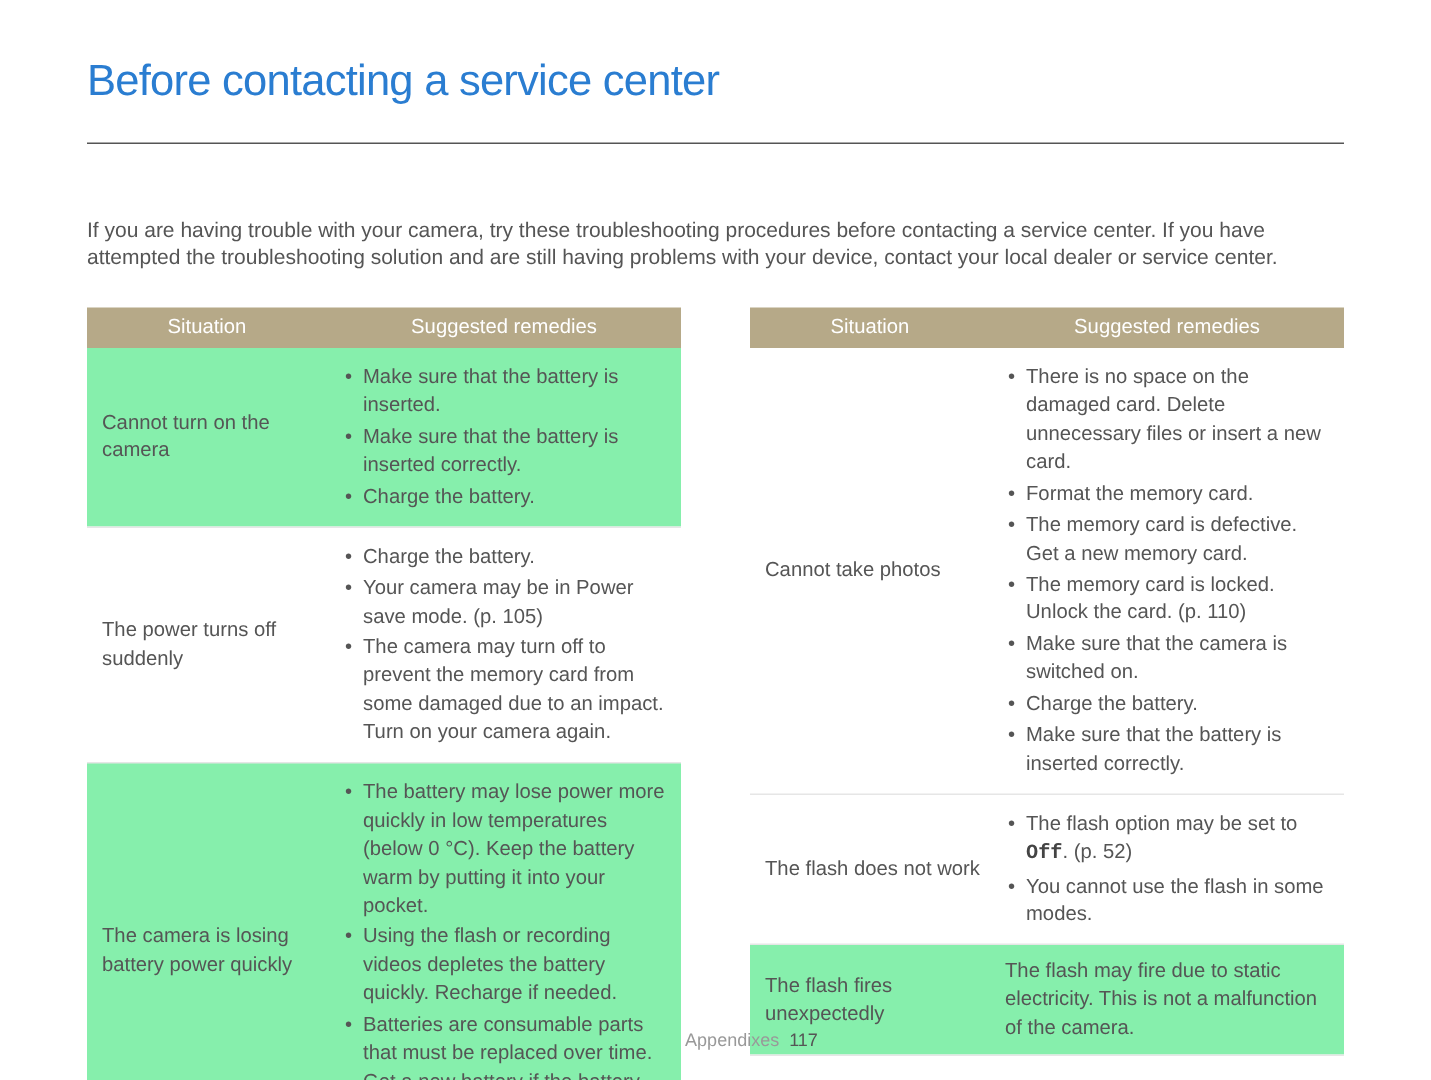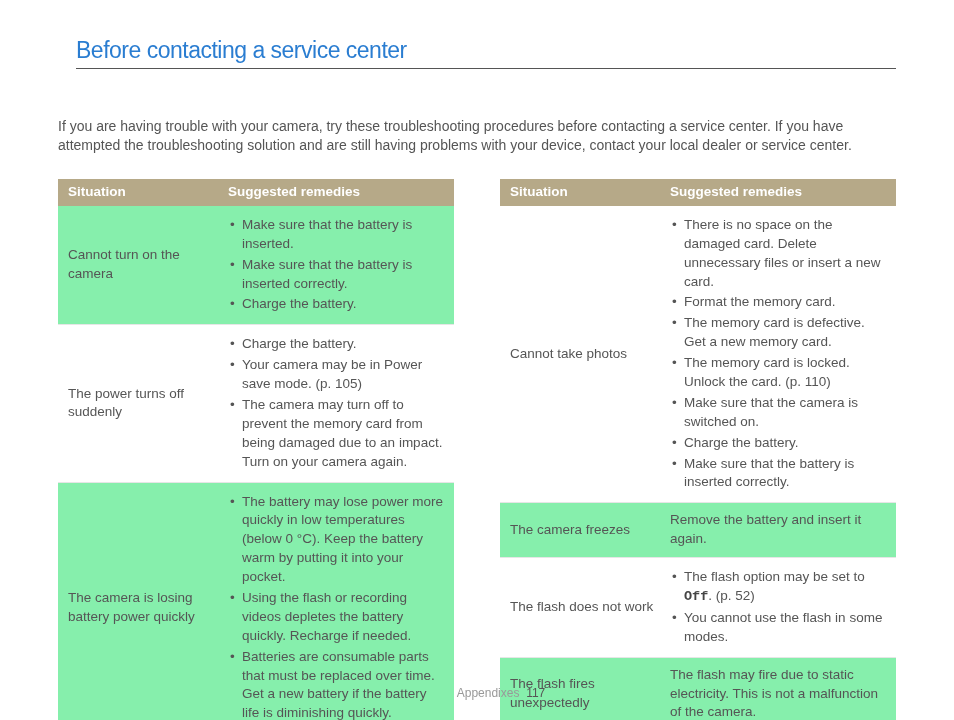--- a/index.html
+++ b/index.html
@@ -10,36 +10,35 @@
     width: 954px;
     height: 720px;
     padding: 34px 58px 20px 58px;
     background: #fff;
     line-height: 1.4;
     position: relative;
   }
   h1 {
     color: #2a7dd1;
     font-weight: 400;
-    font-size: 23px;
+    font-size: 29px;
     border-bottom: 1px solid #555;
-    padding-bottom: 2px;
+    padding-bottom: 20px;
     margin-bottom: 8px;
     letter-spacing: -0.5px;
-    margin-left: 18px;
   }
   .intro { color: #555; font-size: 14px; margin-bottom: 24px; line-height:1.35;margin-top:48px;}
   .cols { display: flex; gap: 46px; }
   .col { flex: 1; }
   table { width: 100%; border-collapse: collapse; font-size: 13.5px; }
   th {
     background: #b6a988;
     color: #fff;
-    font-weight: 700;
-    text-align: left;
+    font-weight: 400;
+    text-align: center;
     padding: 4px 10px;
     font-size: 13.5px;
   }
   th.sit { width: 160px; }
   td {
     padding: 8px 10px;
     vertical-align: middle;
     border-bottom: 1px solid #e6e6e6;
     color:#555;
   }
@@ -82,21 +81,21 @@
                 <li>Charge the battery.</li>
               </ul>
             </td>
           </tr>
           <tr>
             <td class="sit">The power turns off suddenly</td>
             <td>
               <ul>
                 <li>Charge the battery.</li>
                 <li>Your camera may be in Power save mode. (p. 105)</li>
-                <li>The camera may turn off to prevent the memory card from being damaged due to an impact. Turn on your camera again.</li>
+                <li>The camera may turn off to prevent the memory card from some damaged due to an impact. Turn on your camera again.</li>
               </ul>
             </td>
           </tr>
           <tr class="shade">
             <td class="sit">The camera is losing battery power quickly</td>
             <td>
               <ul>
                 <li>The battery may lose power more quickly in low temperatures (below 0 °C). Keep the battery warm by putting it into your pocket.</li>
                 <li>Using the flash or recording videos depletes the battery quickly. Recharge if needed.</li>
                 <li>Batteries are consumable parts that must be replaced over time. Get a new battery if the battery life is diminishing quickly.</li>
@@ -122,24 +121,20 @@
                 <li>There is no space on the damaged card. Delete unnecessary files or insert a new card.</li>
                 <li>Format the memory card.</li>
                 <li>The memory card is defective. Get a new memory card.</li>
                 <li>The memory card is locked. Unlock the card. (p. 110)</li>
                 <li>Make sure that the camera is switched on.</li>
                 <li>Charge the battery.</li>
                 <li>Make sure that the battery is inserted correctly.</li>
               </ul>
             </td>
           </tr>
-          <tr class="shade">
-            <td class="sit">The camera freezes</td>
-            <td><span>Remove the battery and insert it again.</span></td>
-          </tr>
           <tr>
             <td class="sit">The flash does not work</td>
             <td>
               <ul>
                 <li>The flash option may be set to <b class="off">Off</b>. (p. 52)</li>
                 <li>You cannot use the flash in some modes.</li>
               </ul>
             </td>
           </tr>
           <tr class="shade">

